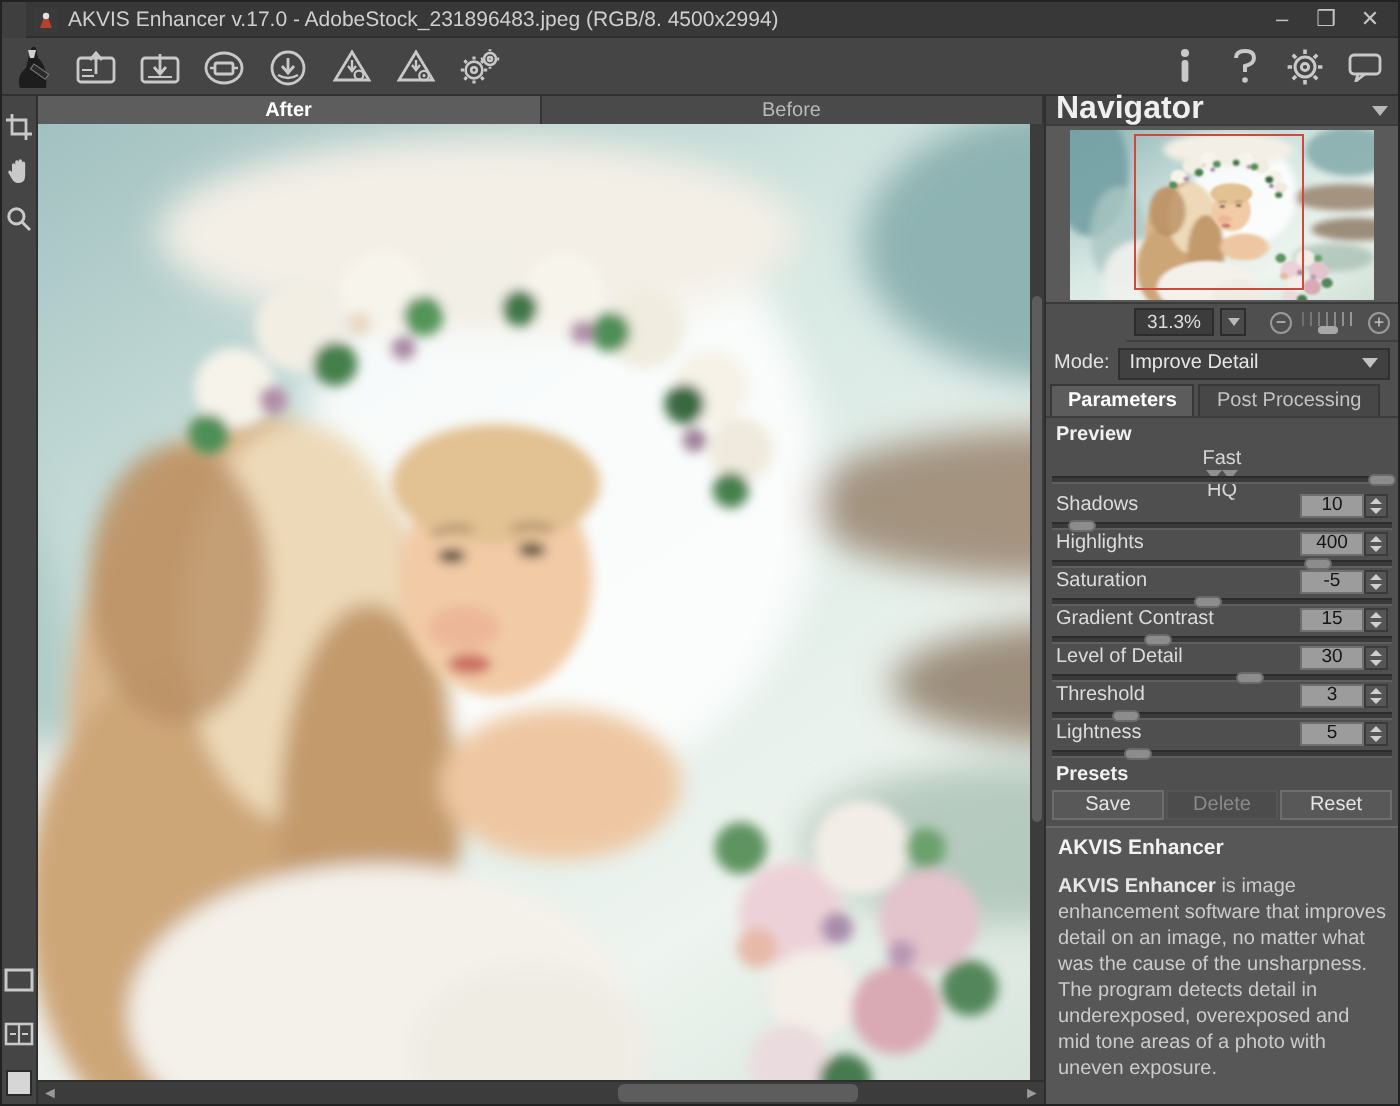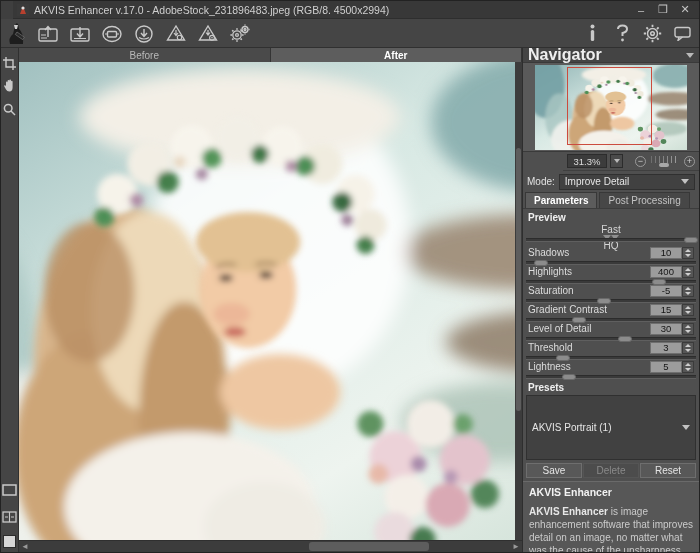--- a/index.html
+++ b/index.html
@@ -364,22 +364,22 @@
           <rect x="1" y="1" width="13" height="10"></rect>
           <path d="M7.5 1 V11 M3 6 h3 M9 6 h3" stroke-width="1.1"></path>
         </svg>
       </div>
       <div class="swatch"></div>
     </div>
   </div>
 
   <div class="center">
     <div class="tabs-row">
+      <div class="tab active">After</div>
       <div class="tab">Before</div>
-      <div class="tab active">After</div>
     </div>
     <div class="view-wrap">
       <div class="viewport">
         <svg viewBox="170 0 494 478" preserveAspectRatio="none">
           <use href="#photo-art"></use>
         </svg>
       </div>
       <div class="vscroll">
         <div class="vthumb"></div>
       </div>
@@ -543,24 +543,20 @@
             <span class="dn"></span>
           </div>
       </div>
       <div class="sgroove">
           <div class="strack"></div>
           <div class="shandle" style="left: 25%;"></div>
         </div>
     </div>
 
     <div class="sec-label">Presets</div>
-    <div class="dropdown presets-dd">
-      <span>AKVIS Portrait (1)</span>
-      <span class="chev"></span>
-    </div>
     <div class="btn-row">
       <div class="btn">Save</div>
       <div class="btn disabled">Delete</div>
       <div class="btn">Reset</div>
     </div>
 
     <div class="about">
       <h4>AKVIS Enhancer</h4>
       <p><b>AKVIS Enhancer</b><span> is image enhancement software that improves detail on an image, no matter what was the cause of the unsharpness. The program detects detail in underexposed, overexposed and mid tone areas of a photo with uneven exposure.</span></p>
     </div>

